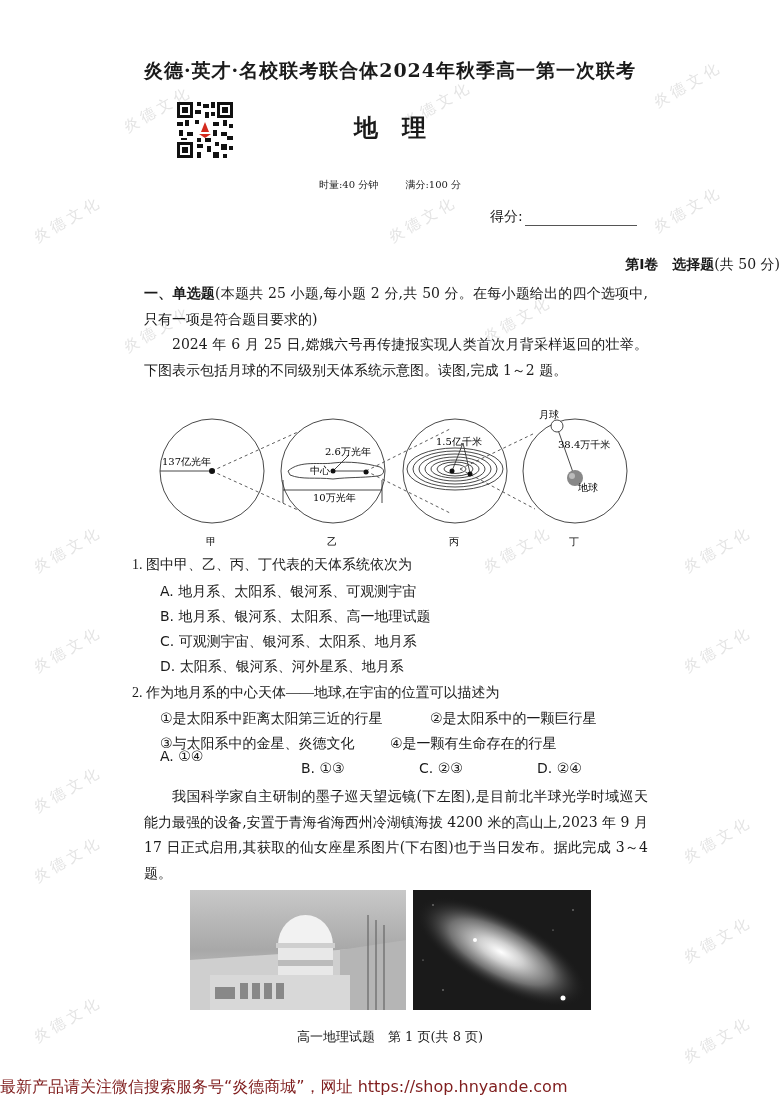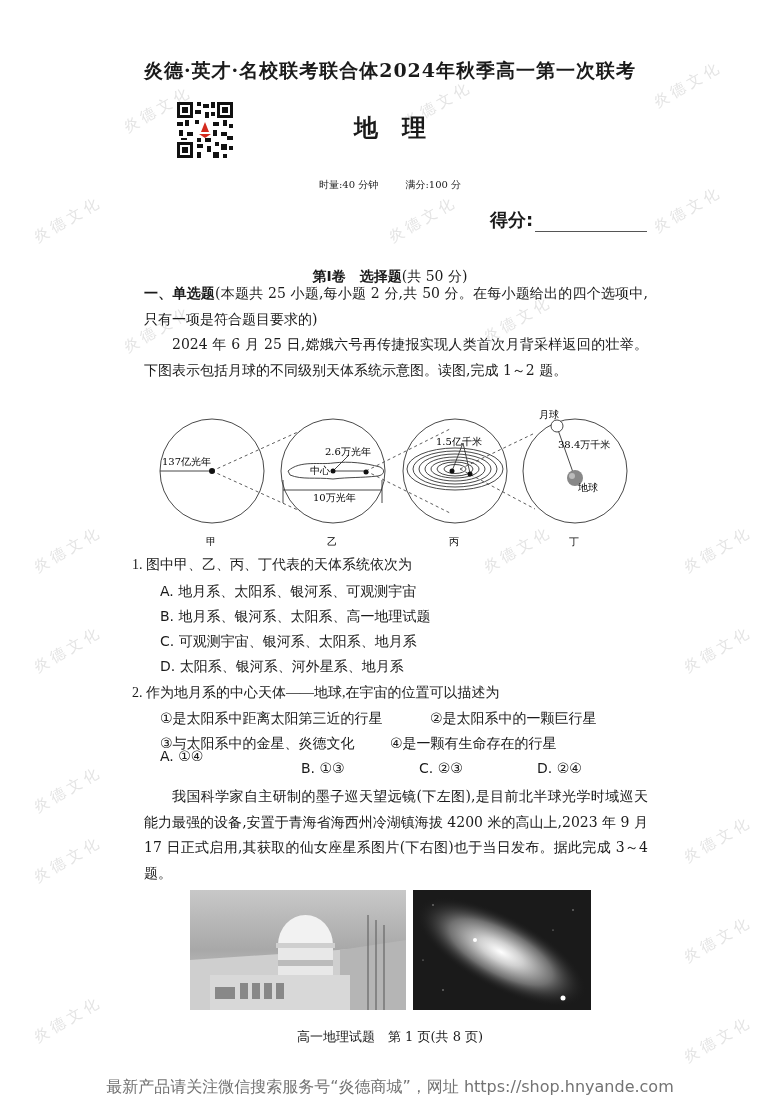--- a/index.html
+++ b/index.html
@@ -7,33 +7,33 @@
          font-family:"DejaVu Serif","Liberation Serif",serif; color:#1a1a1a; }
   .abs { position:absolute; }
   .wm { position:absolute; font-size:15px; color:#e4e4e4; transform:rotate(-30deg);
         letter-spacing:4px; white-space:nowrap; pointer-events:none; font-family:"DejaVu Serif",serif; }
   .header-title { left:0; width:780px; top:58px; text-align:center; font-size:19px;
                   font-weight:bold; letter-spacing:1px; }
   .qr { left:177px; top:102px; width:56px; height:56px; }
   .subject { left:0; width:780px; top:112px; text-align:center; font-size:24px; font-weight:bold; letter-spacing:24px; padding-left:12px; }
   .meta { left:0; width:780px; top:178px; text-align:center; font-size:10px; }
   .meta span { margin:0 12px; }
-  .score { left:490px; top:208px; font-size:18px; font-weight:bold; font-family:"DejaVu Sans",sans-serif; }
+  .score { left:490px; top:208px; font-size:14px; font-weight:normal; font-family:"DejaVu Sans",sans-serif; }
   .score-line { display:inline-block; width:112px; border-bottom:1px solid #555; vertical-align:bottom; height:14px; margin-left:2px; }
-  .section { left:0; width:780px; top:268px; text-align:center; font-size:14px; }
+  .section { left:0; width:780px; top:256px; text-align:right; font-size:14px; }
   .section b { font-family:"DejaVu Sans",sans-serif; }
   .para { left:144px; width:504px; font-size:14px; line-height:25.5px; text-align:justify; }
   .indent { text-indent:28px; }
   .q { left:132px; font-size:14px; line-height:25.5px; font-family:Liberation Serif, serif; }
   .opt { left:160px; font-size:14px; font-family:"DejaVu Sans",sans-serif; }
   .diagram { left:150px; top:405px; width:500px; height:145px; }
   .diagram text { font-family:"DejaVu Serif",serif; }
   .photo { top:890px; height:120px; }
   .footer-page { left:0; width:780px; top:1028px; text-align:center; font-size:13px; }
-  .bottom-note { left:0; width:780px; top:1077px; text-align:center; font-size:16px; font-family:"DejaVu Sans",sans-serif; color:#737373; }
+  .bottom-note { left:0; width:780px; top:1077px; text-align:left; font-size:16px; font-family:"DejaVu Sans",sans-serif; color:#7f1d1d; }
 </style>
 </head>
 <body>
 
 <div class="wm" style="left:120px;top:100px">炎德文化</div>
 <div class="wm" style="left:400px;top:95px">炎德文化</div>
 <div class="wm" style="left:650px;top:75px">炎德文化</div>
 <div class="wm" style="left:30px;top:210px">炎德文化</div>
 <div class="wm" style="left:385px;top:210px">炎德文化</div>
 <div class="wm" style="left:650px;top:200px">炎德文化</div>

